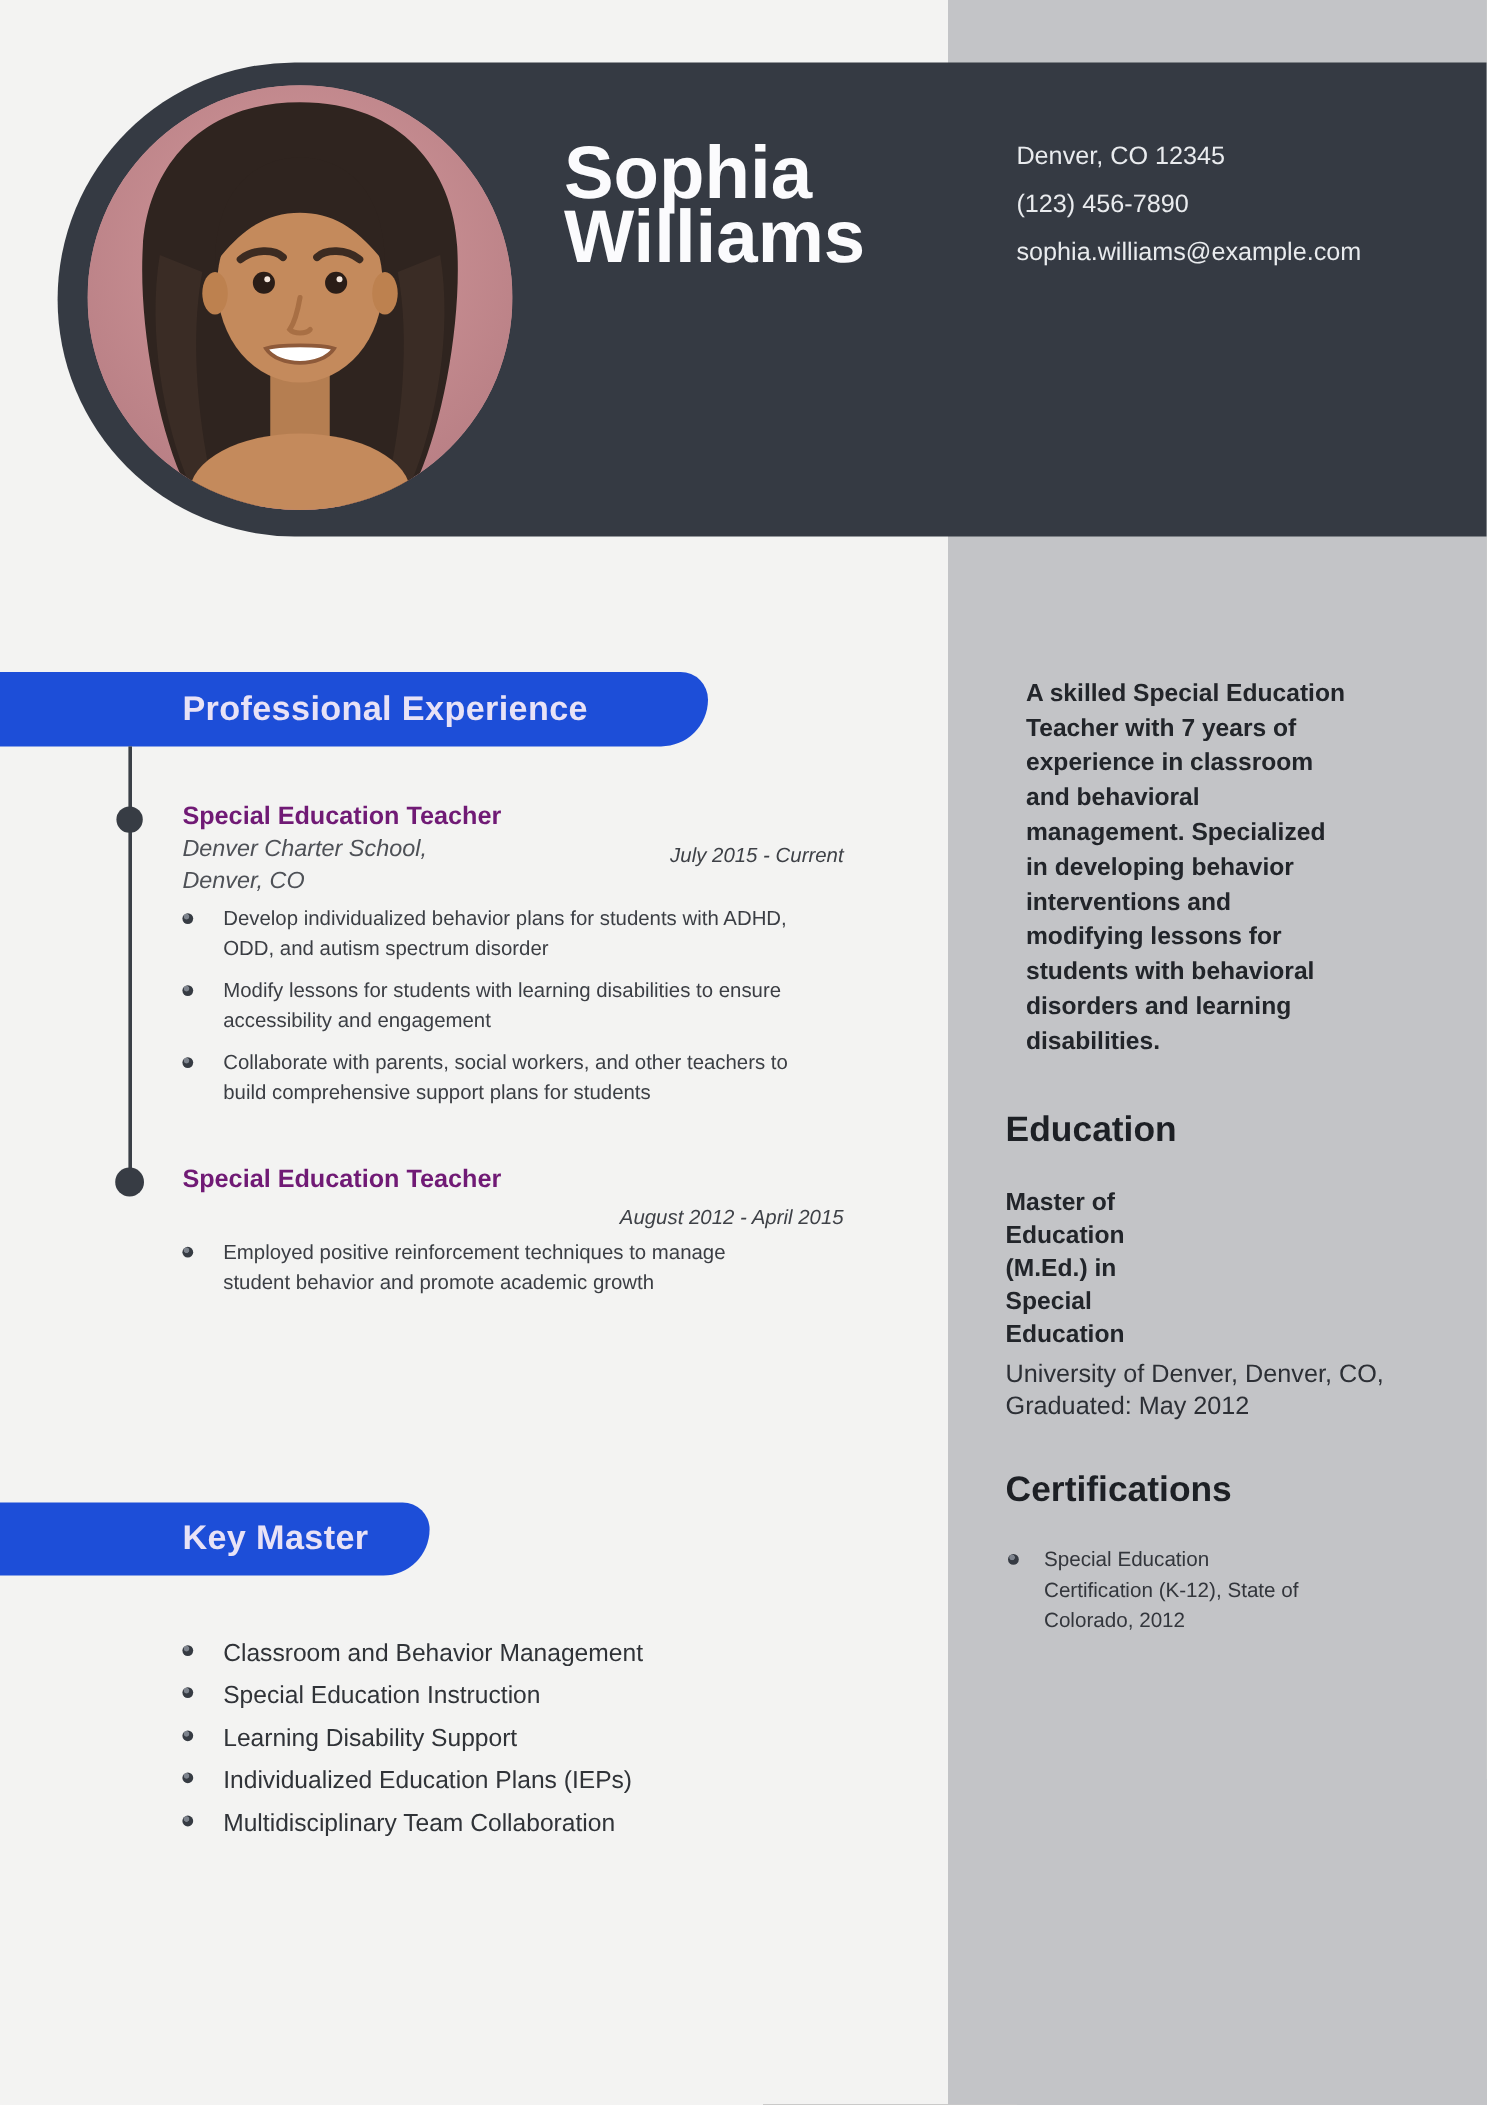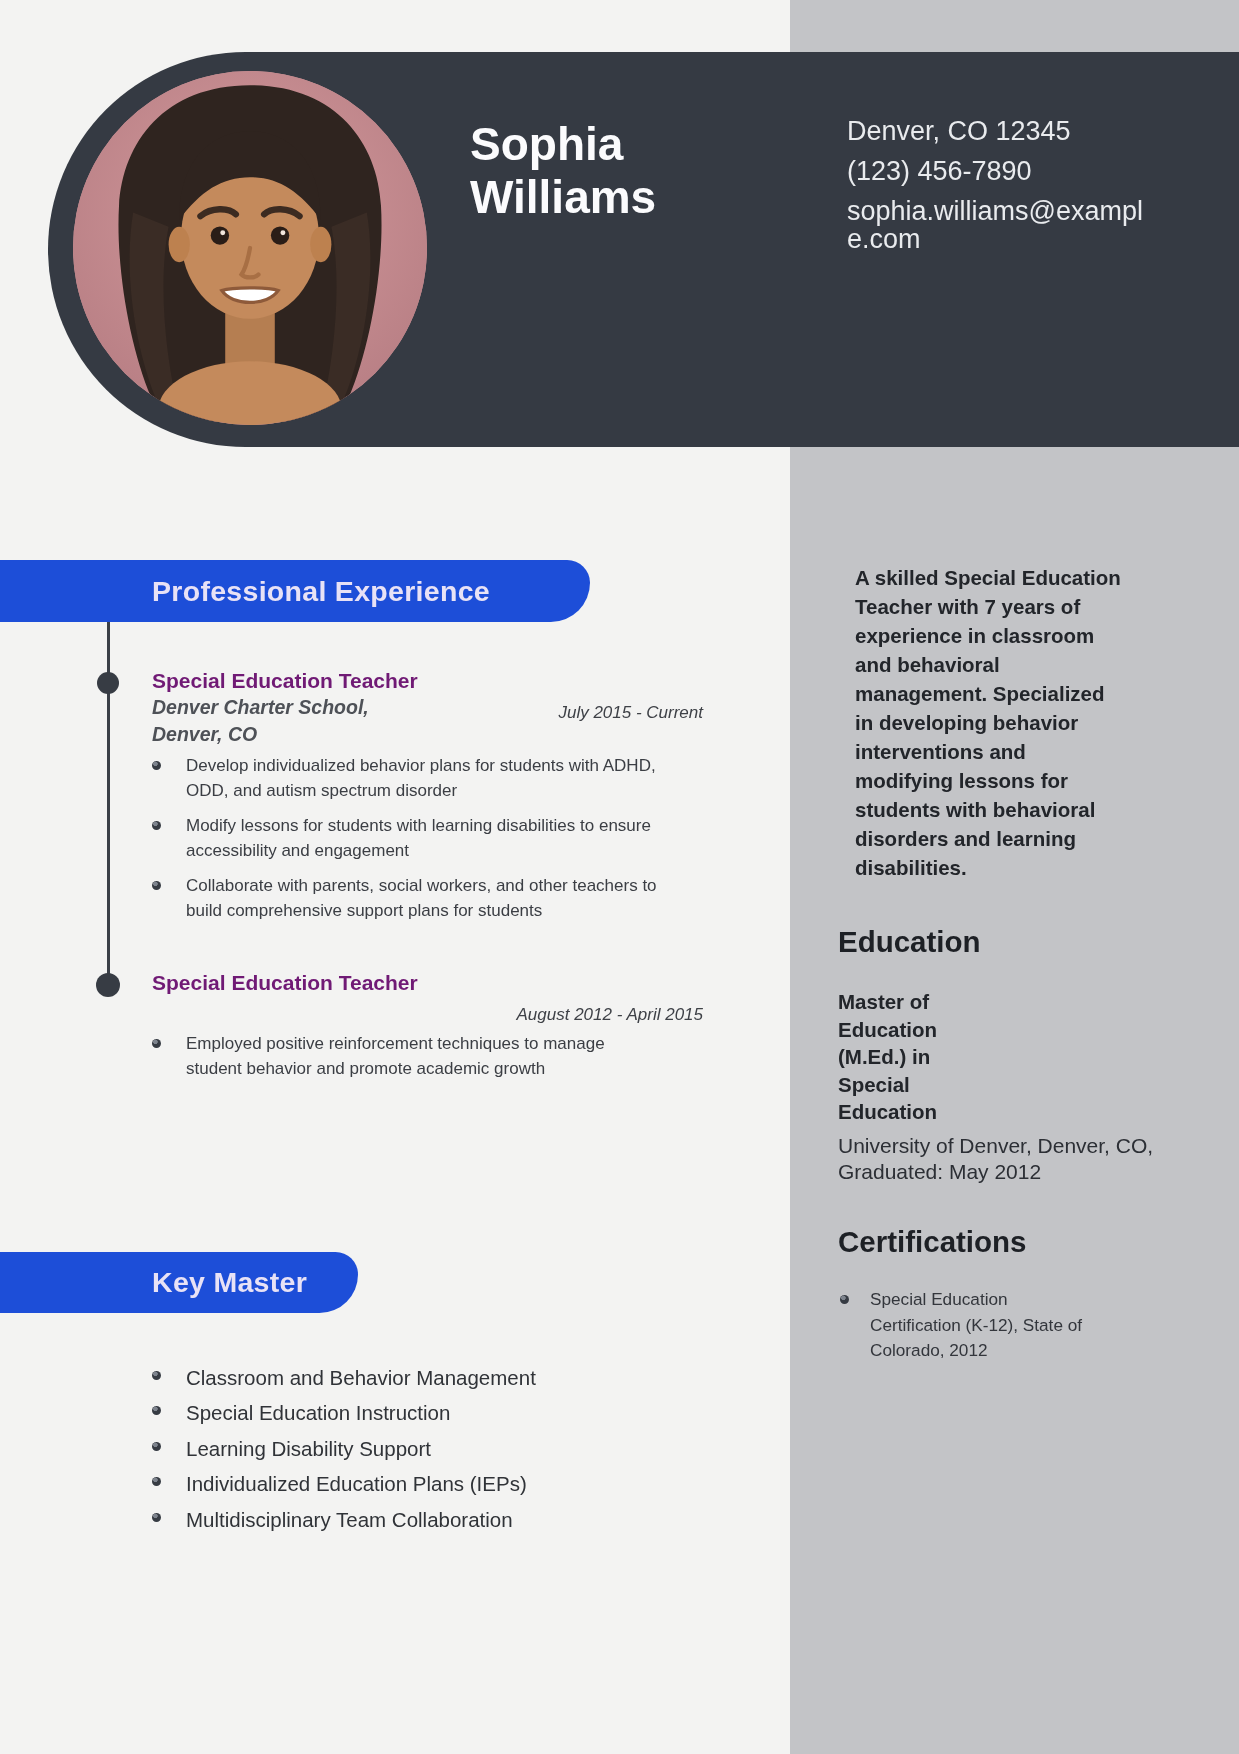--- a/index.html
+++ b/index.html
@@ -16,26 +16,26 @@
     position:absolute; left:48px; top:52px; width:1191px; height:395px;
     background:#353a43; border-radius:198px 0 0 198px;
   }
   .photo {
     position:absolute; left:73px; top:71px; width:354px; height:354px;
     border-radius:50%; overflow:hidden; background:#cb969a;
   }
   .photo svg { display:block; width:100%; height:100%; }
   .name {
     position:absolute; left:470px; top:118px;
-    font-size:46px; font-weight:700; line-height:53px; color:#fbfbfd;
+    font-size:62px; font-weight:700; line-height:53px; color:#fbfbfd;
   }
   .name span { display:block; }
   .contact { position:absolute; left:847px; top:117px; width:310px; }
   .contact p {
-    font-size:27px; line-height:28px; color:#e9ebee; font-weight:400;
+    font-size:21px; line-height:28px; color:#e9ebee; font-weight:400;
     margin-bottom:12px; overflow-wrap:anywhere;
   }
   
   .banner {
     position:absolute; left:0; background:#1d4ed8;
     border-radius:0 28px 48px 0;
   }
   .banner-pe { top:560px; width:590px; height:62px; }
   .banner-ks { top:1252px; width:358px; height:61px; }
   .banner .label {
@@ -48,21 +48,21 @@
   .tl-line { position:absolute; left:107px; top:622px; width:3px; height:357px; background:#3a3f47; }
   .tl-dot { position:absolute; border-radius:50%; background:#373c44; }
   .tl-dot.d1 { left:97px; top:672px; width:22px; height:22px; }
   .tl-dot.d2 { left:96px; top:973px; width:24px; height:24px; }
   
   .job { position:absolute; left:152px; width:551px; }
   .job-1 { top:668px; }
   .job-2 { top:970px; }
   .job-head { display:flex; justify-content:space-between; align-items:flex-start; }
   .job-title { font-size:21px; font-weight:700; color:#701a75; line-height:26px; }
-  .job-org { width:260px; font-size:19.5px; font-style:italic; color:#4e5157; line-height:26.5px;font-weight:bold; }
+  .job-org { width:260px; font-size:19.5px; font-style:italic; color:#4e5157; line-height:26.5px; }
   .job-date { font-size:17px; font-style:italic; color:#3e4147; margin-top:35px; white-space:nowrap; }
   ul.bullets { list-style:none; margin-top:6px; width:505px; }
   ul.bullets li {
     position:relative; padding-left:34px; margin-bottom:10px;
     font-size:17px; line-height:25px; color:#3b3e44;
   }
   ul.bullets li::before {
     content:""; position:absolute; left:0; top:8px; width:9px; height:9px; border-radius:50%;
     background:radial-gradient(circle at 38% 32%, #7d838d 0 2px, #363b43 2.6px);
   }

